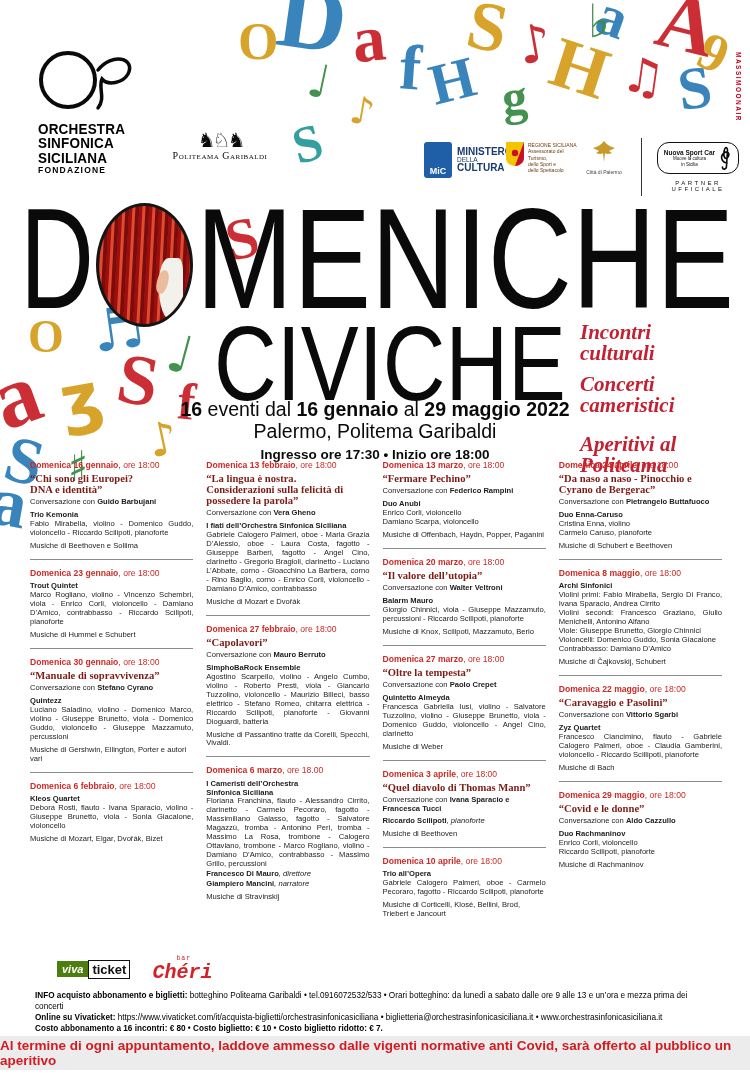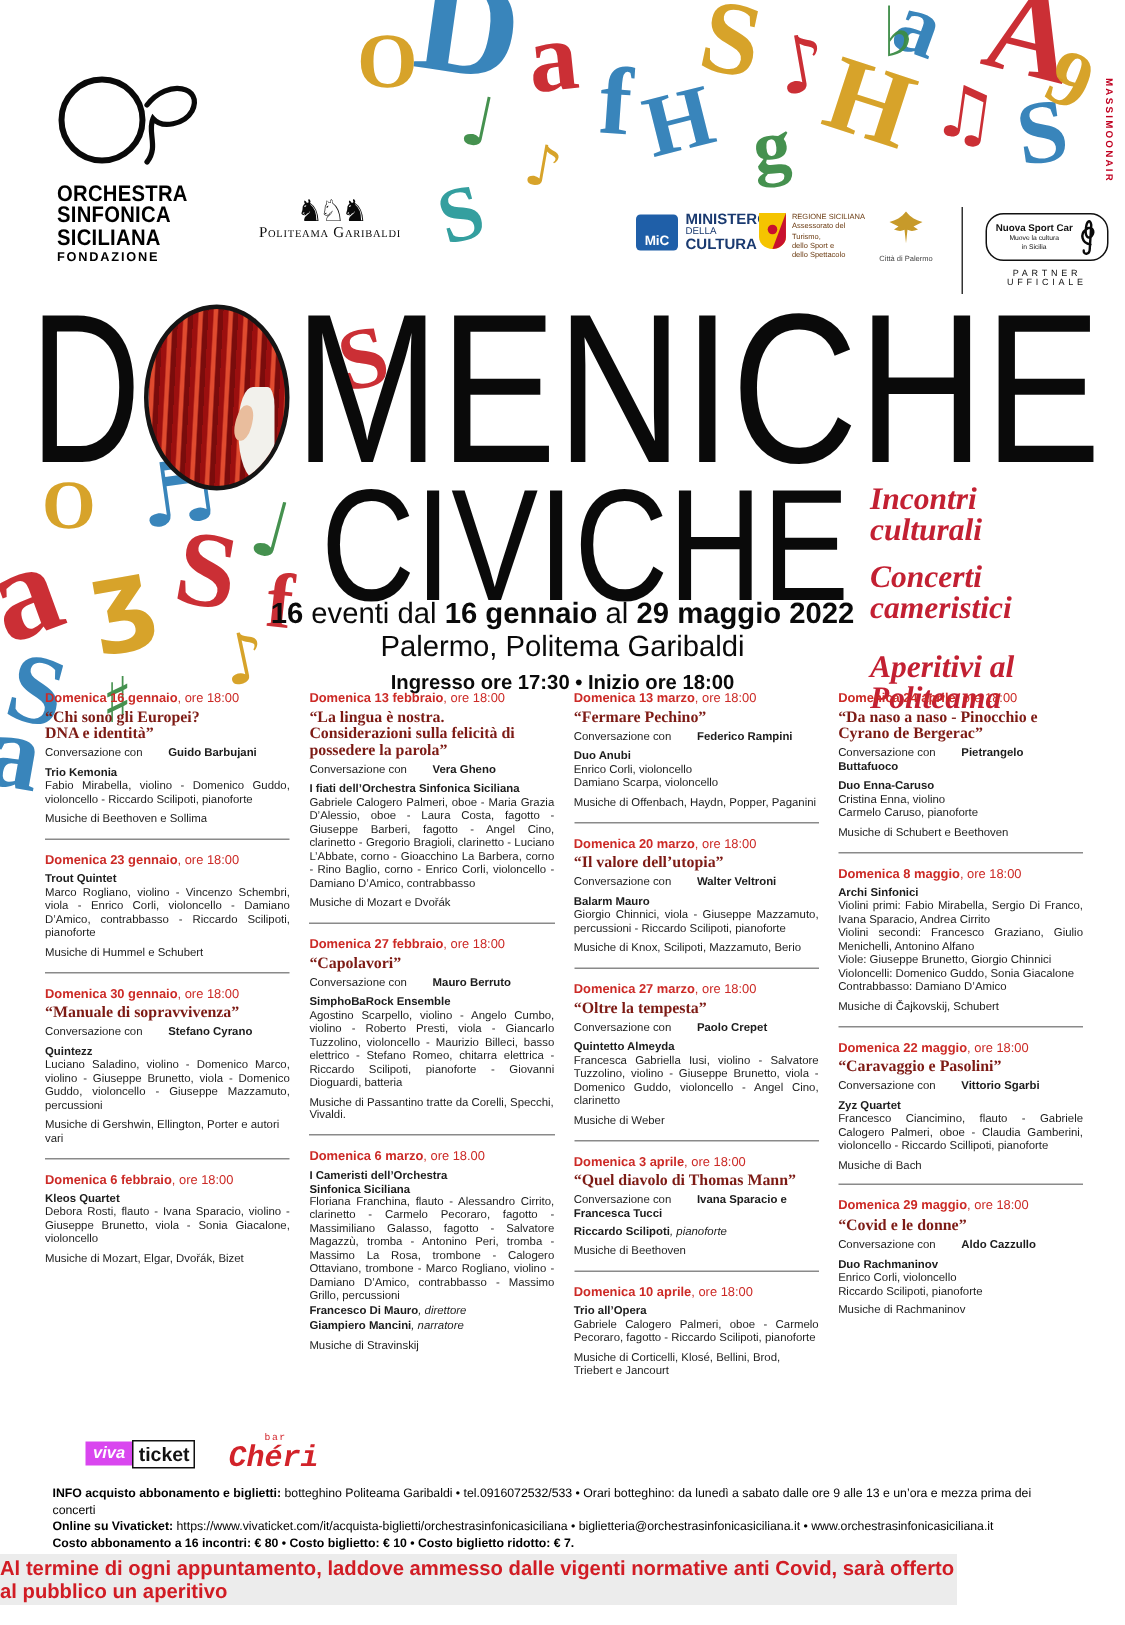--- a/index.html
+++ b/index.html
@@ -11,21 +11,21 @@
   .glyph{position:absolute;font-weight:bold;line-height:1;opacity:.95;}
   
   .oss{left:38px;top:48px;width:150px;}
   .oss-name{font-weight:bold;font-size:15px;line-height:.95;letter-spacing:.2px;
             white-space:pre-line;transform:scaleX(.9);transform-origin:left;margin-top:4px;color:#000;}
   .oss-sub{font-weight:bold;font-size:8.5px;letter-spacing:1.2px;color:#000;}
   .poli{left:160px;top:130px;width:120px;text-align:center;}
   .horses{font-family:"DejaVu Sans",sans-serif;font-size:20px;color:#0a0a0a;letter-spacing:-3px;line-height:1;}
   .poli-label{font-family:"Liberation Serif",serif;font-variant:small-caps;font-size:10px;letter-spacing:.5px;color:#0a0a0a;}
   .mic{left:424px;top:142px;display:flex;gap:5px;align-items:center;}
-  .mic-ic{width:28px;height:24px;background:#1f5fa8;border-radius:3px;color:#fff;
+  .mic-ic{width:28px;height:36px;background:#1f5fa8;border-radius:3px;color:#fff;
           font-weight:bold;font-size:9px;display:flex;align-items:flex-end;justify-content:center;padding-bottom:2px;box-sizing:border-box;}
   .mic-tx{font-weight:bold;color:#1a3a70;font-size:10px;line-height:1;}
   .mic-tx .small{font-size:6.5px;font-weight:normal;}
   .reg{left:506px;top:142px;display:flex;gap:4px;align-items:flex-start;width:78px;}
   .reg-tx{font-size:5px;line-height:1.25;color:#6a3a10;white-space:pre-line;}
   .pal{left:578px;top:140px;width:52px;text-align:center;}
   .pal-tx{font-size:5px;color:#444;margin-top:1px;}
   .vline{left:641px;top:138px;width:1px;height:58px;background:#333;}
   .sponsor{left:652px;top:141px;width:92px;text-align:center;}
   .sp-box{display:inline-flex;align-items:center;gap:3px;border:1.5px solid #111;border-radius:12px;padding:2px 6px;background:#fff;}
@@ -58,38 +58,38 @@
   .events{left:30px;top:460px;width:692px;height:518px;display:grid;
           grid-template-columns:repeat(4,1fr);column-gap:13px;overflow:hidden;
           font-size:7.6px;line-height:1.18;color:#1c1c1c;align-content:start;}
   .ecol{min-width:0;}
   .sep{border-top:1px solid #8a8a8a;margin:8px 0 8px;}
   .edate{font-size:8.6px;color:#cc2a26;margin-bottom:3px;}
   .edate .db{font-weight:bold;}
   .etitle{font-family:"Liberation Serif",serif;font-weight:bold;color:#7d1b15;
           font-size:10.6px;line-height:1.04;white-space:pre-line;margin:2px 0 3px;}
   .conv{margin:3px 0;}
-  .conv .cb{font-weight:bold;margin-left:15px;}
+  .conv .cb{font-weight:bold;}
   .ens{font-weight:bold;margin-top:4px;white-space:pre-line;}
   .perf{white-space:pre-line;text-align:justify;}
   .role{margin-top:1px;}
   .role .rb{font-weight:bold;}
   .role .ri{font-style:italic;}
   .music{margin-top:4px;}
   
   .flogos{left:57px;top:956px;display:flex;align-items:center;gap:22px;}
   .viva{display:flex;align-items:center;}
-  .viva-box{background:#d946ef;color:#fff;font-style:italic;font-weight:bold;font-size:11px;padding:2px 5px;}
+  .viva-box{background:#4d7c0f;color:#fff;font-style:italic;font-weight:bold;font-size:11px;padding:2px 5px;}
   .viva-tk{color:#111;font-weight:bold;font-size:13px;border:1px solid #111;padding:1px 3px;}
   .cheri{font-family:Liberation Mono, monospace;position:relative;color:#d2232a;}
   .cheri .bar{display:block;font-size:6.5px;letter-spacing:1px;margin-left:24px;line-height:1;}
   .cheri .nm{font-style:italic;font-weight:bold;font-size:20px;line-height:1;}
   .finfo{left:35px;top:991px;width:682px;font-size:8.2px;line-height:1.34;color:#000;}
   .fline .b{font-weight:bold;}
-  .banner{left:0;top:1036px;width:638px;height:34px;background:#ececec;display:flex;
+  .banner{left:0;top:1036px;width:750px;height:34px;background:#ececec;display:flex;
           align-items:center;justify-content:center;}
   .banner-tx{color:#d11c24;font-weight:bold;font-size:13.5px;}
 </style>
 </head>
 <body>
 
 <div class="poster">
 
   <div id="decor">
       <span class="glyph" style="left: 278px; top: -30px; font-size: 95px; color: rgb(47, 127, 184); transform: rotate(8deg); font-family: &quot;Liberation Serif&quot;, serif;">D</span>

